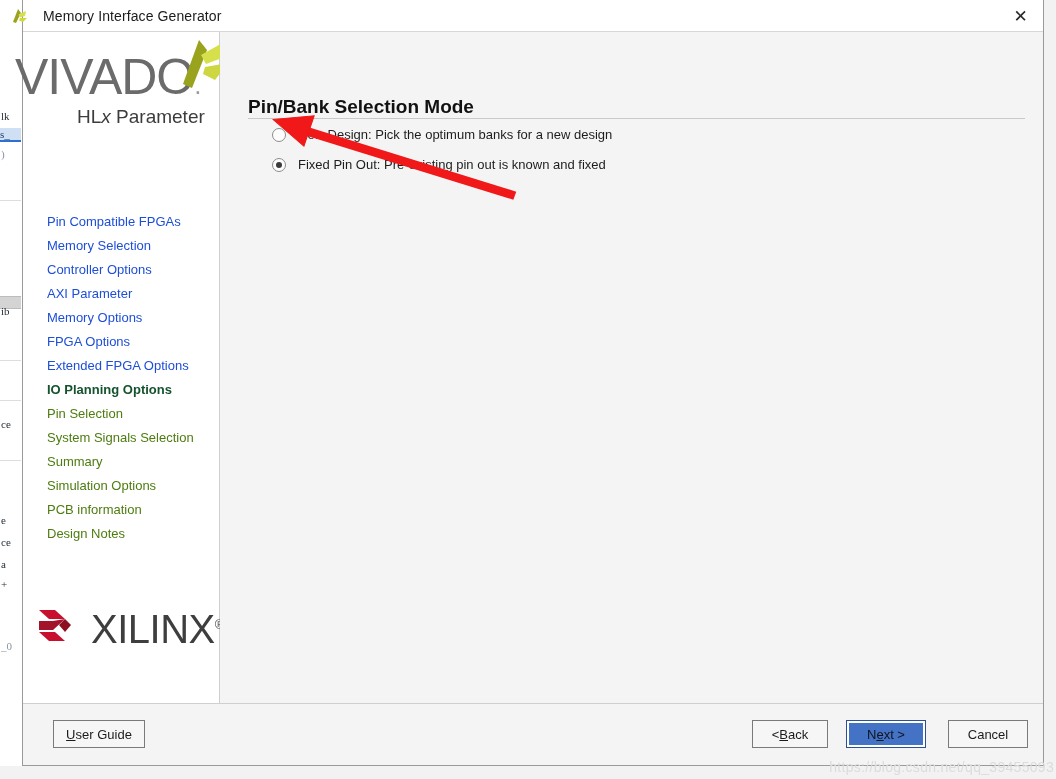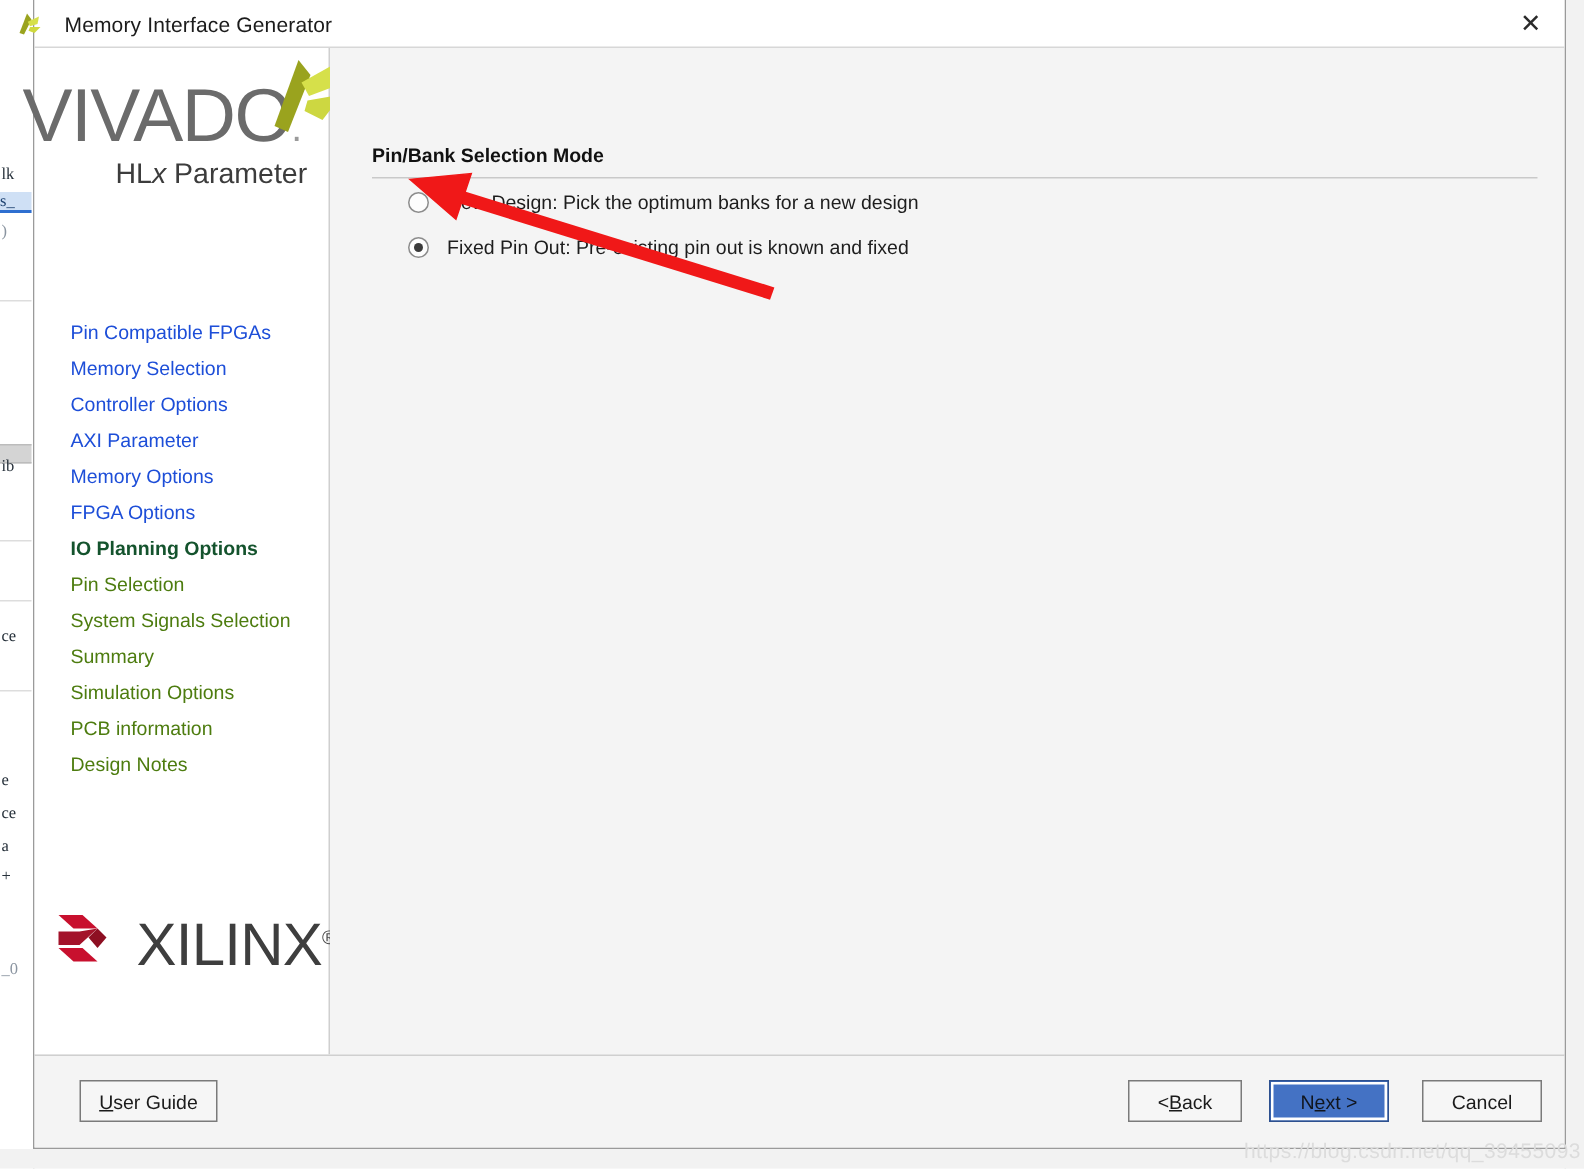--- a/index.html
+++ b/index.html
@@ -233,21 +233,21 @@
     flex: 1;
     background: #f4f4f4;
     position: relative;
     padding: 0;
     min-width: 0;
   }
   .section-title {
     position: absolute;
     left: 28px;
     top: 64px;
-    font-size: 13px;
+    font-size: 19px;
     font-weight: bold;
     color: #111111;
   }
   .section-rule {
     position: absolute;
     left: 28px;
     top: 86px;
     right: 18px;
     height: 1px;
     background: #c9c9c9;
@@ -398,20 +398,21 @@
         <div class="vivado-sub"><span>HL</span><i>x</i><span> Parameter</span></div>
       </div>
 
       <div class="nav">
         <div class="nav-item">Pin Compatible FPGAs</div>
         <div class="nav-item">Memory Selection</div>
         <div class="nav-item">Controller Options</div>
         <div class="nav-item">AXI Parameter</div>
         <div class="nav-item">Memory Options</div>
         <div class="nav-item">FPGA Options</div>
+        <div class="nav-item">Extended FPGA Options</div>
         <div class="nav-item current">IO Planning Options</div>
         <div class="nav-item disabled">Pin Selection</div>
         <div class="nav-item disabled">System Signals Selection</div>
         <div class="nav-item disabled">Summary</div>
         <div class="nav-item disabled">Simulation Options</div>
         <div class="nav-item disabled">PCB information</div>
         <div class="nav-item disabled">Design Notes</div>
       </div>
 
       <div class="xilinx-logo">

